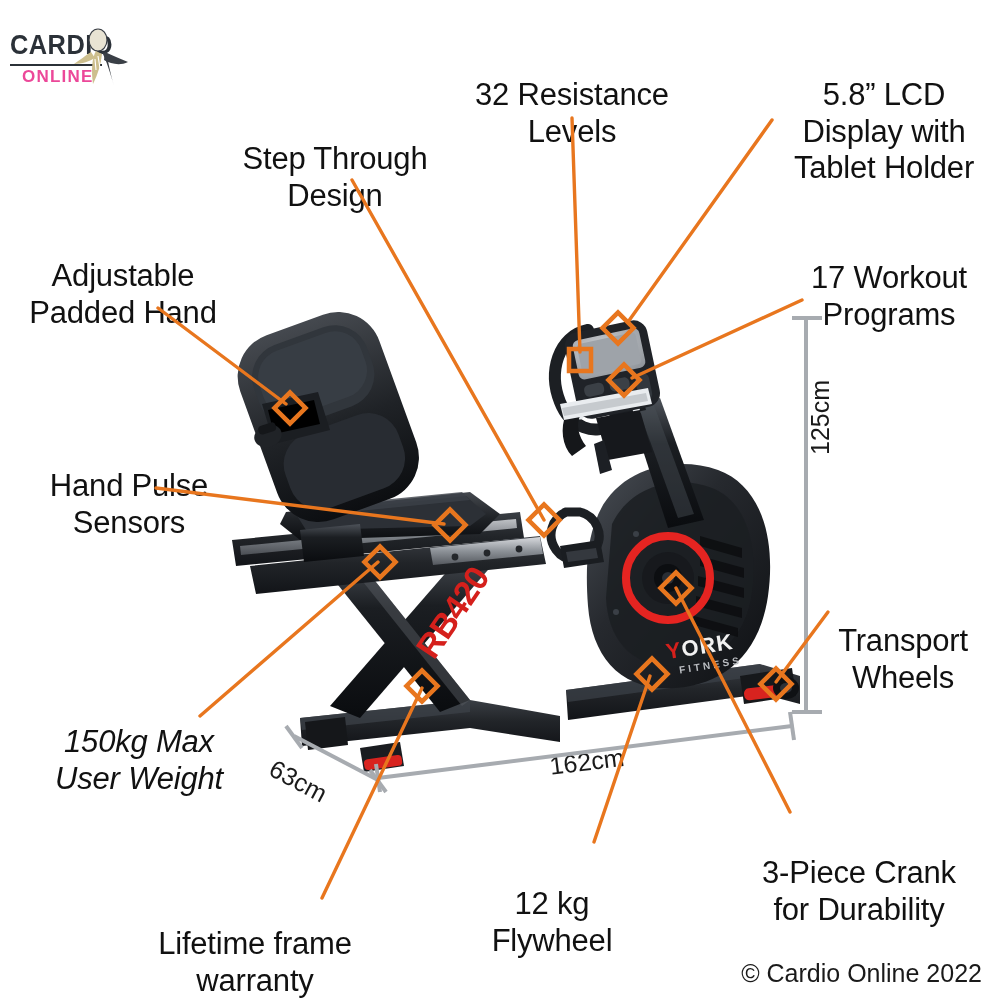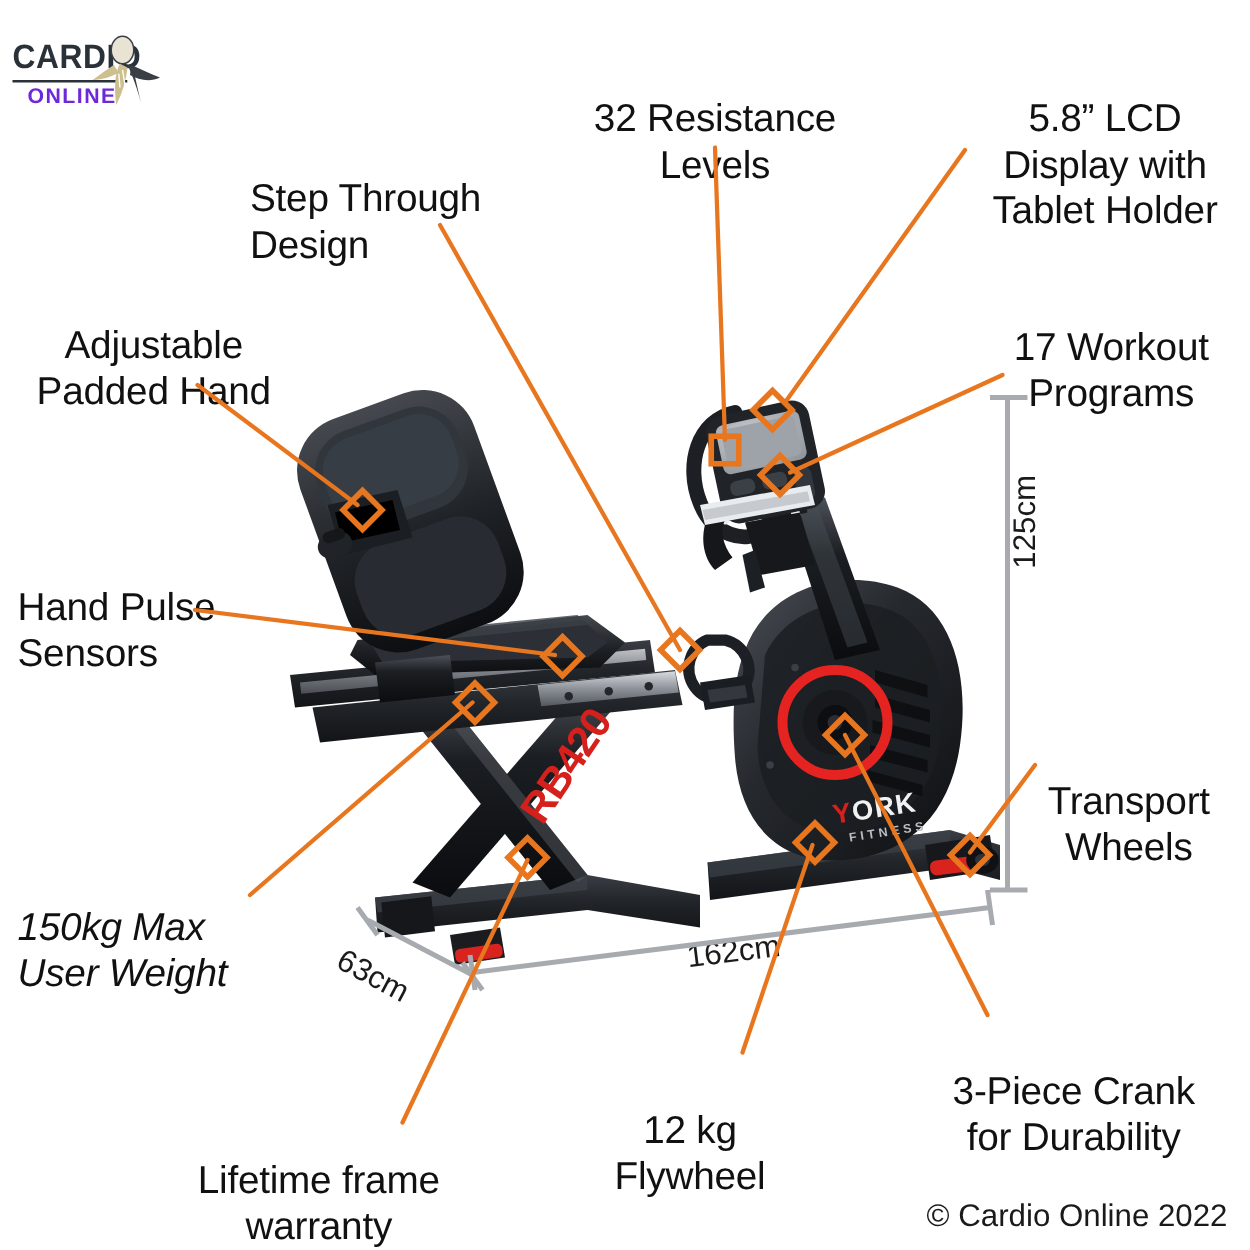--- a/index.html
+++ b/index.html
@@ -45,21 +45,21 @@
     height: 2px;
     background: #2b3138;
   }
   #logo .logo-online {
     position: absolute;
     left: 14px;
     top: 39px;
     font-size: 17px;
     font-weight: bold;
     letter-spacing: 1.2px;
-    color: #6d28d9;
+    color: #ec4899;
   }
   #logo .logo-mark {
     position: absolute;
     left: 66px;
     top: 0px;
     width: 54px;
     height: 58px;
   }
 
   
@@ -67,21 +67,21 @@
     position: absolute;
     font-size: 31px;
     line-height: 1.18;
     color: #111111;
     font-family: "Liberation Sans", sans-serif;
     white-space: pre-line;
     letter-spacing: -0.2px;
     margin-top: 38px;
   }
   .label.center { text-align: center; }
-  .label.left   { text-align: left; }
+  .label.left   { text-align: center; }
 
   
   .dim-text {
     position: absolute;
     font-size: 25px;
     color: #1a1a1a;
     font-family: "Liberation Sans", sans-serif;
     white-space: nowrap;
   }
 

